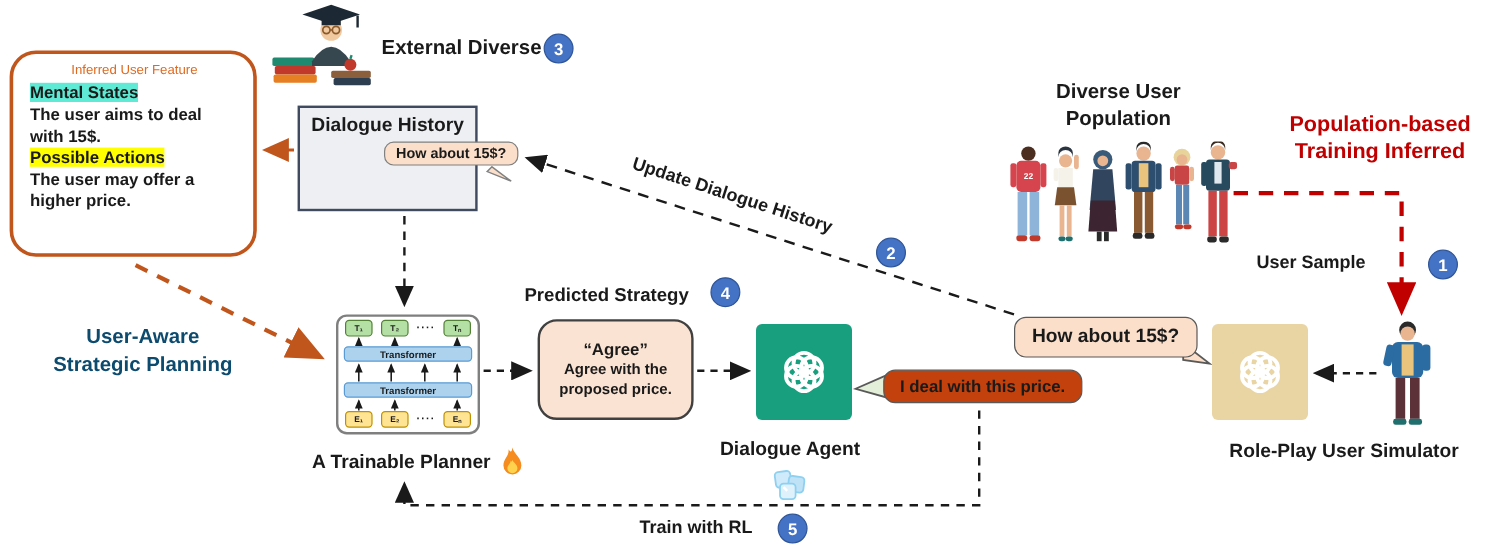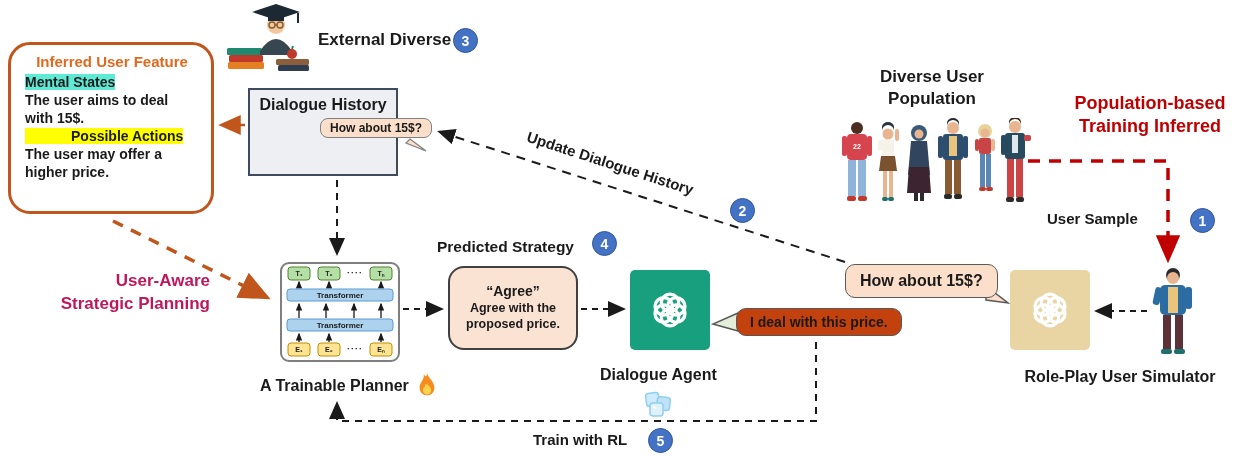--- a/index.html
+++ b/index.html
@@ -13,40 +13,40 @@
   .node{z-index:2;}
   .badge{
     width:25px;height:25px;border-radius:50%;background:#4472c4;border:1px solid #2f5597;
     color:#fff;font-size:14px;font-weight:700;display:flex;align-items:center;justify-content:center;
     box-sizing:border-box;
   }
   .feature-box{
     left:8px;top:42px;width:206px;height:172px;border:3px solid #c0561c;border-radius:22px;
     background:#fff;box-sizing:border-box;padding:8px 12px 6px 14px;
   }
-  .feature-title{color:#e0691e;font-weight:700;font-size:15px;text-align:center;margin-bottom:4px;}
+  .feature-title{color:#e0691e;font-weight:400;font-size:11px;text-align:center;margin-bottom:4px;}
   .feature-body{font-size:14px;font-weight:700;line-height:1.28;}
   .hl-green{background:#5eead4;text-align:right;}
-  .hl-yellow{background:#ffff00;padding-left:46px;}
+  .hl-yellow{background:#ffff00;}
   .plain-label{font-weight:700;white-space:nowrap;}
   .history-box{
     left:248px;top:88px;width:150px;height:88px;background:#edeff3;border:2px solid #3f4a5f;
     box-sizing:border-box;
   }
   .history-title{font-size:16px;font-weight:700;text-align:center;margin-top:6px;}
   .bubble{
     border:1.5px solid #595959;border-radius:10px;background:#fbdfca;font-weight:700;
     display:flex;align-items:center;justify-content:center;box-sizing:border-box;white-space:nowrap;
   }
   .bubble.small{border-radius:8px;border-color:#808080;font-size:12px;padding:2px 9px;}
   .bubble.peach-big{font-size:16px;padding:7px 14px;}
   .bubble.green{background:#c2410c;font-size:14px;padding:5px 13px;}
   .rot-label{font-size:15px;font-weight:700;transform:rotate(18deg);transform-origin:left top;white-space:nowrap;}
   .center-txt{text-align:center;font-weight:700;}
-  .orange-txt{color:#be185d;font-size:17px;line-height:1.35;text-align:right;}
+  .orange-txt{color:#0c4a6e;font-size:17px;line-height:1.35;}
   .red-txt{color:#c00000;font-size:18px;line-height:1.3;}
   .big-lab{font-size:17px;line-height:1.3;}
   .planner-box{
     left:280px;top:262px;width:120px;height:100px;border:2px solid #7f7f7f;border-radius:9px;
     background:#fff;box-sizing:border-box;
   }
   .agree-box{
     left:448px;top:266px;width:130px;height:84px;background:#fbe3d3;border:2px solid #404040;
     border-radius:16px;box-sizing:border-box;display:flex;flex-direction:column;align-items:center;
     justify-content:center;gap:2px;

